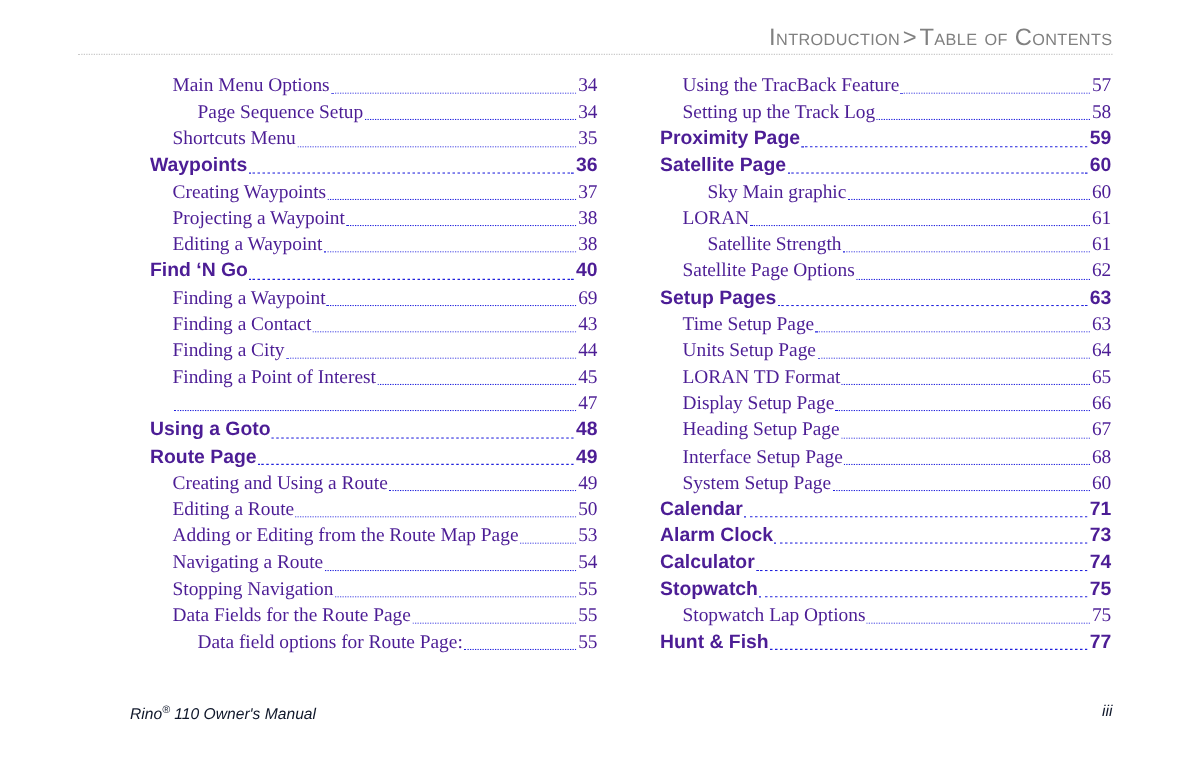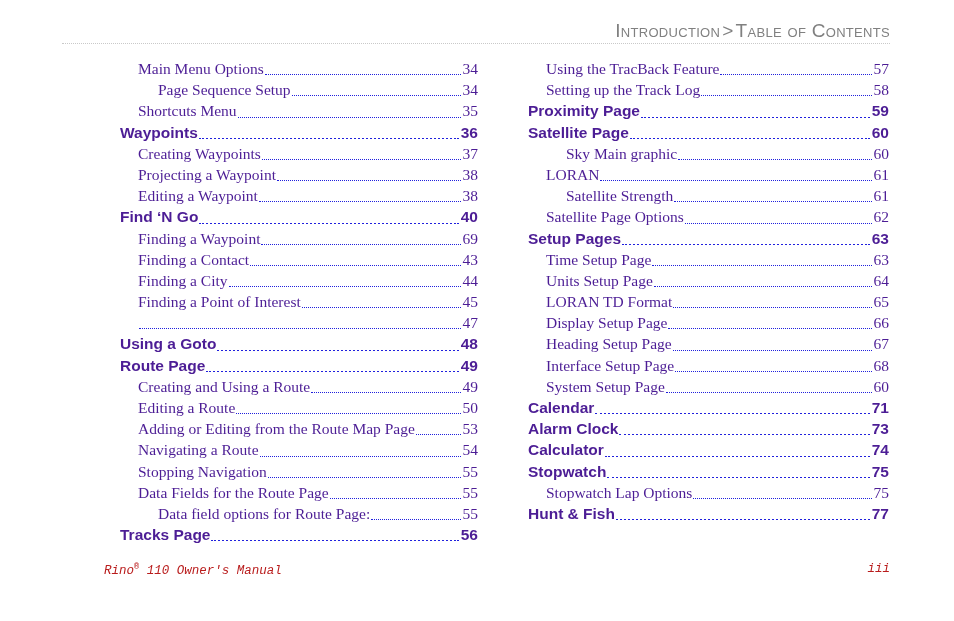--- a/index.html
+++ b/index.html
@@ -123,24 +123,24 @@
 
   
   #page-footer {
     position: absolute;
     left: 62px;
     top: 562px;
     width: 828px;
     height: 20px;
   }
   .footer-text {
-    font-family: Liberation Mono, monospace;
+    font-family: Liberation Sans, sans-serif;
     font-style: italic;
     font-size: 12.5px;
-    color: #b91c1c;
+    color: #0f172a;
   }
   #footer-left  { position: absolute; left: 42px; top: 0; }
   #footer-right { position: absolute; right: 0; top: 0; }
   .sup {
     font-size: 8.5px;
     vertical-align: super;
   }
 </style>
 </head>
 <body>
@@ -254,25 +254,20 @@
       <div class="toc-entry level-2">
         <span class="toc-title">Data Fields for the Route Page</span>
         <span class="toc-leader"></span>
         <span class="toc-page">55</span>
       </div>
       <div class="toc-entry level-3">
         <span class="toc-title">Data field options for Route Page:</span>
         <span class="toc-leader"></span>
         <span class="toc-page">55</span>
       </div>
-      <div class="toc-entry level-1">
-        <span class="toc-title">Tracks Page</span>
-        <span class="toc-leader"></span>
-        <span class="toc-page">56</span>
-      </div>
     </div>
   <div class="toc-column" id="toc-column-right">
       <div class="toc-entry level-2">
         <span class="toc-title">Using the TracBack Feature</span>
         <span class="toc-leader"></span>
         <span class="toc-page">57</span>
       </div>
       <div class="toc-entry level-2">
         <span class="toc-title">Setting up the Track Log</span>
         <span class="toc-leader"></span>

